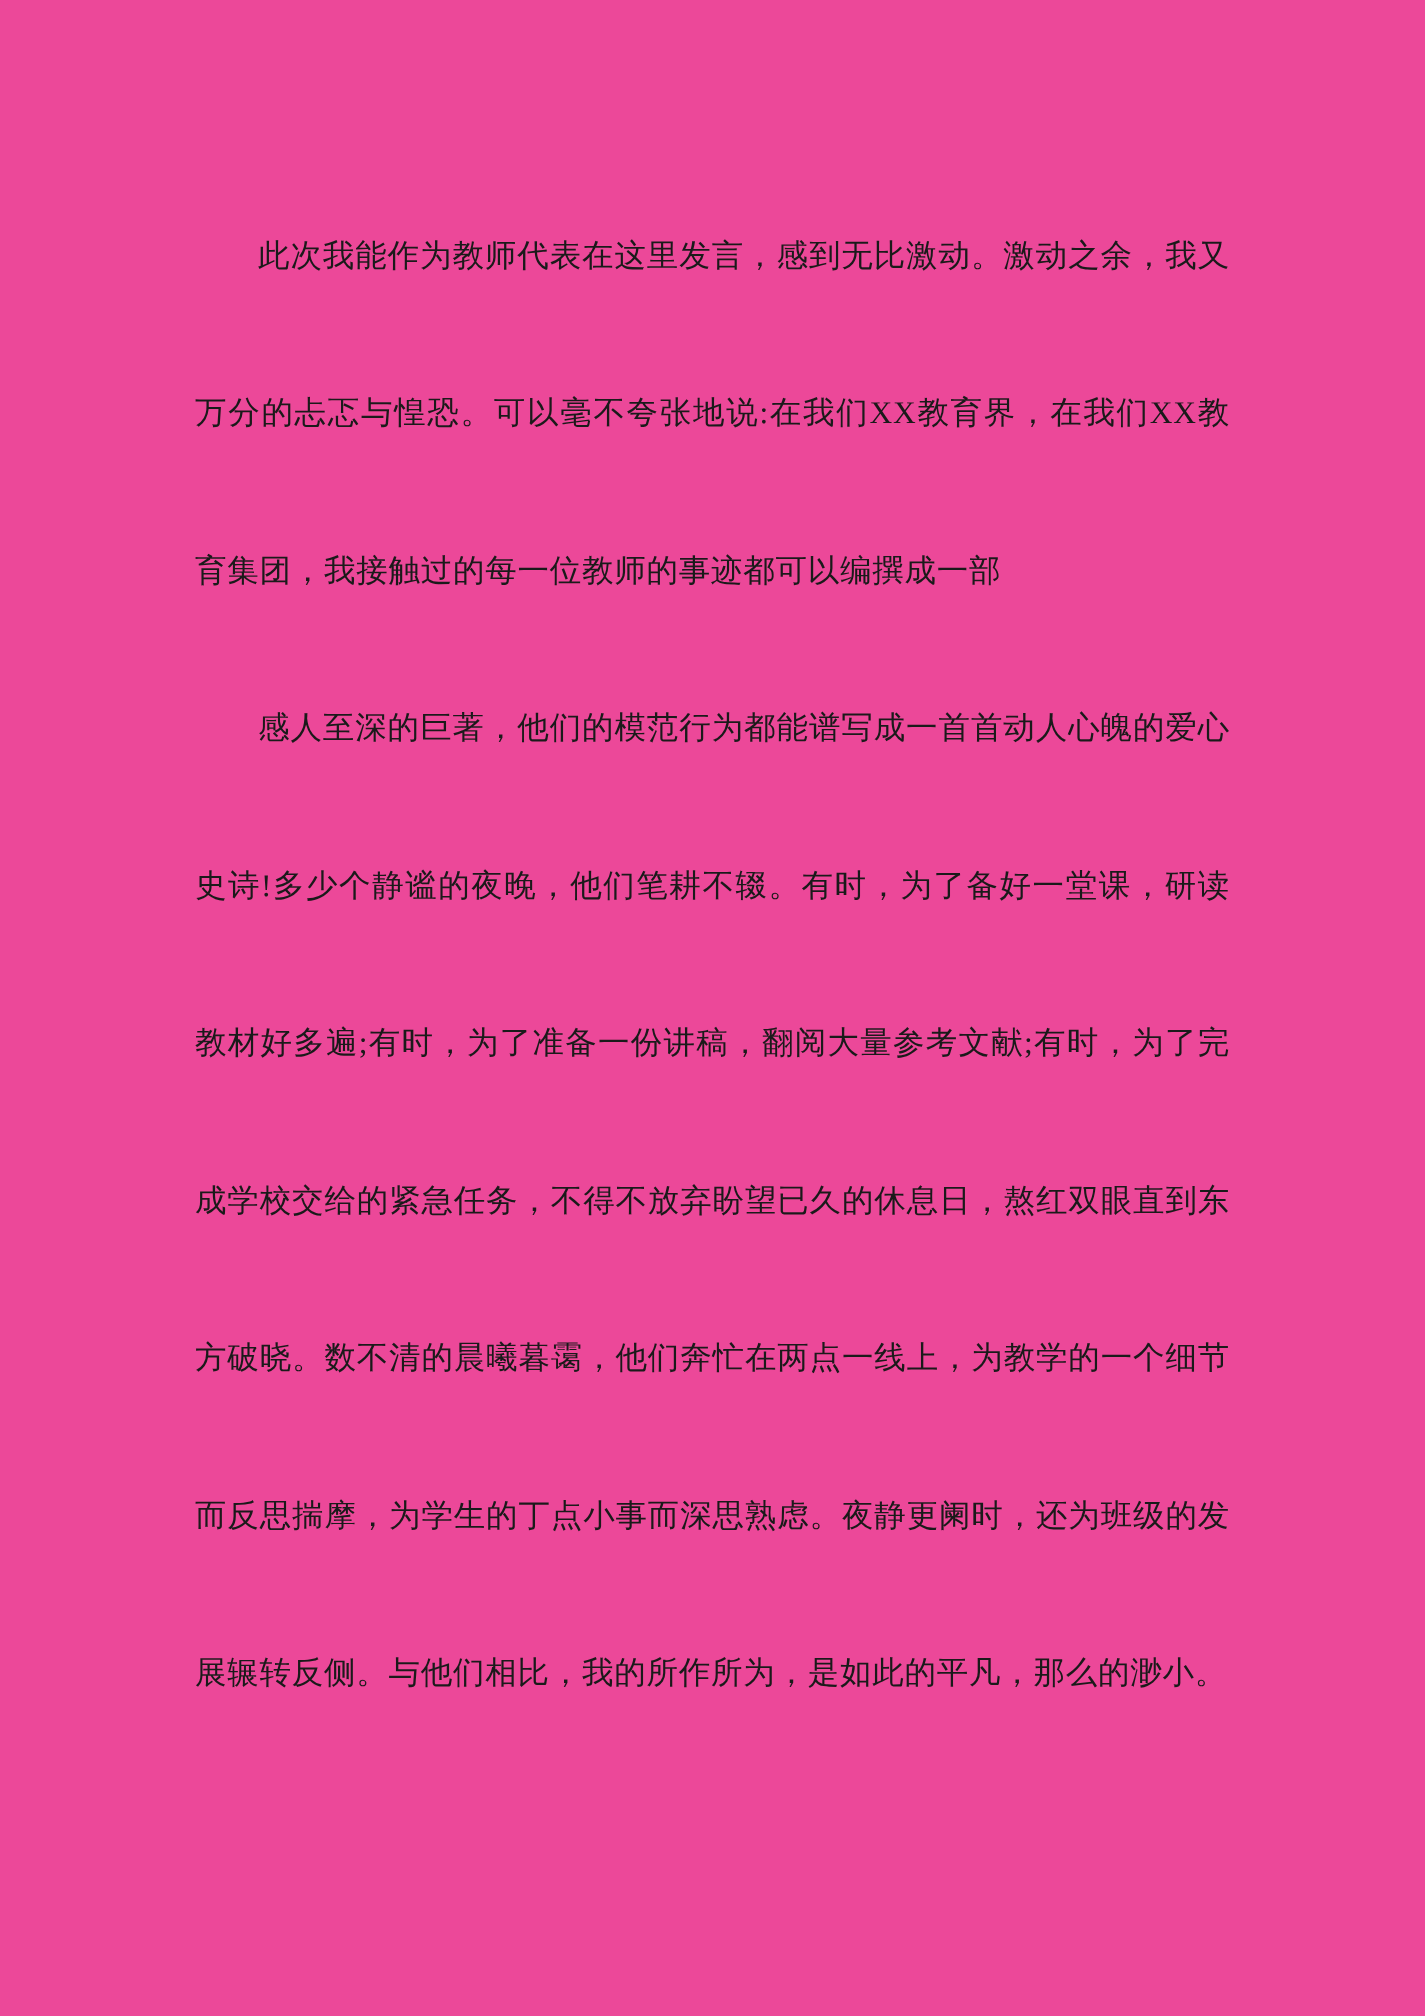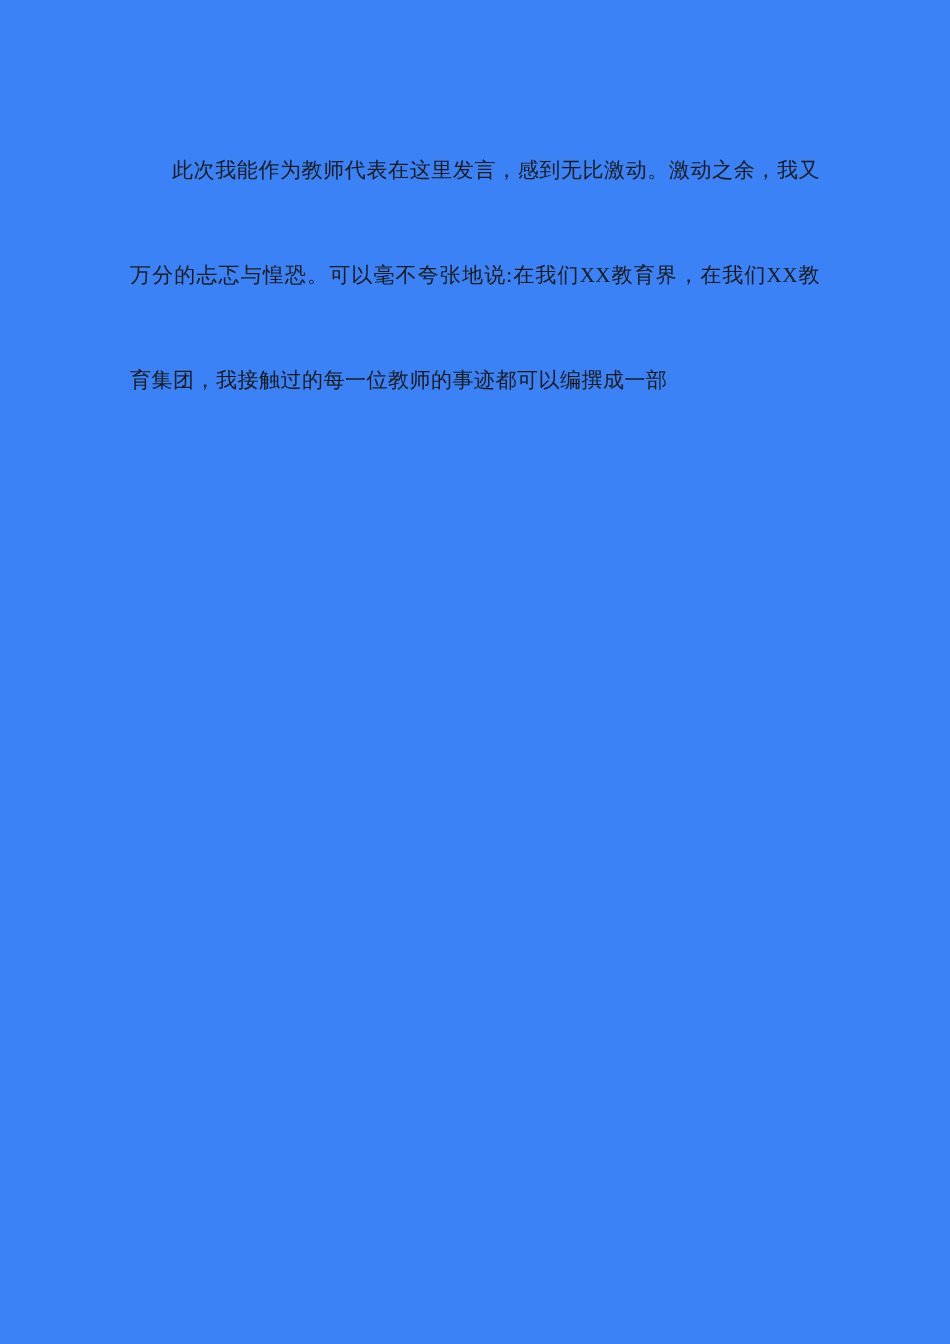--- a/index.html
+++ b/index.html
@@ -4,21 +4,21 @@
 <style>
   html, body {
     margin: 0;
     padding: 0;
     background: #ffffff;
   }
   .page {
     position: relative;
     width: 950px;
     height: 1344px;
-    background: #3b82f6;
+    background: #ec4899;
     overflow: hidden;
     font-family: "Liberation Serif", "DejaVu Serif", serif;
   }
   .doc-body {
     position: absolute;
     left: 130px;
     top: 118px;
     width: 690px;
   }
   .para {
@@ -37,14 +37,15 @@
   .indent {
     text-indent: 2em;
   }
 </style>
 </head>
 <body>
 
 <div class="page">
   <div class="doc-body">
     <p class="para indent">此次我能作为教师代表在这里发言，感到无比激动。激动之余，我又万分的忐忑与惶恐。可以毫不夸张地说:在我们XX教育界，在我们XX教育集团，我接触过的每一位教师的事迹都可以编撰成一部</p>
+    <p class="para indent">感人至深的巨著，他们的模范行为都能谱写成一首首动人心魄的爱心史诗!多少个静谧的夜晚，他们笔耕不辍。有时，为了备好一堂课，研读教材好多遍;有时，为了准备一份讲稿，翻阅大量参考文献;有时，为了完成学校交给的紧急任务，不得不放弃盼望已久的休息日，熬红双眼直到东方破晓。数不清的晨曦暮霭，他们奔忙在两点一线上，为教学的一个细节而反思揣摩，为学生的丁点小事而深思熟虑。夜静更阑时，还为班级的发展辗转反侧。与他们相比，我的所作所为，是如此的平凡，那么的渺小。</p>
   </div>
 </div>
 
 </body></html>

